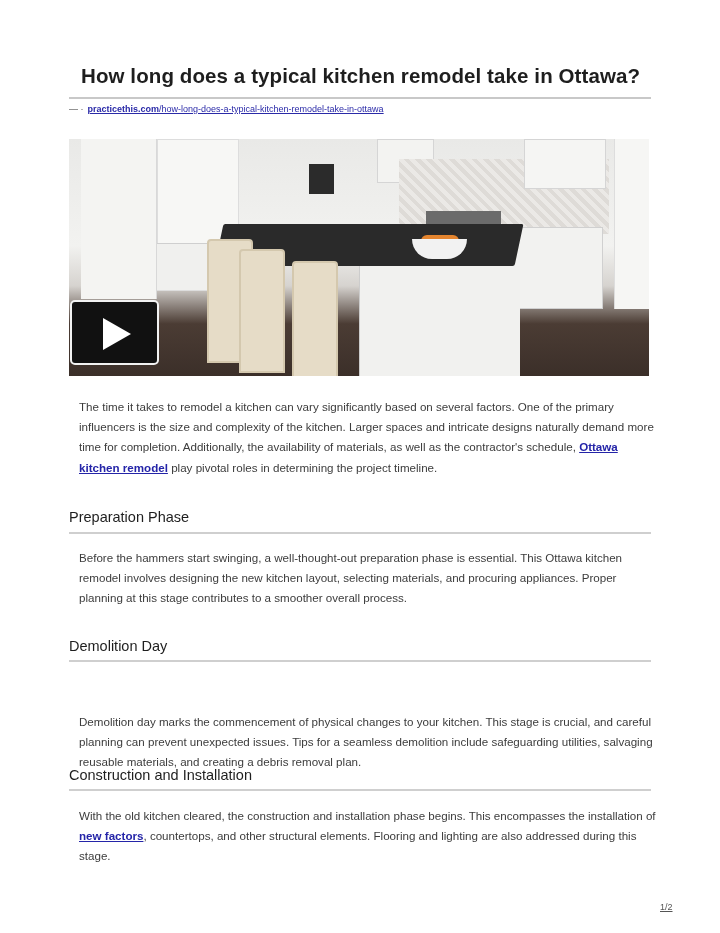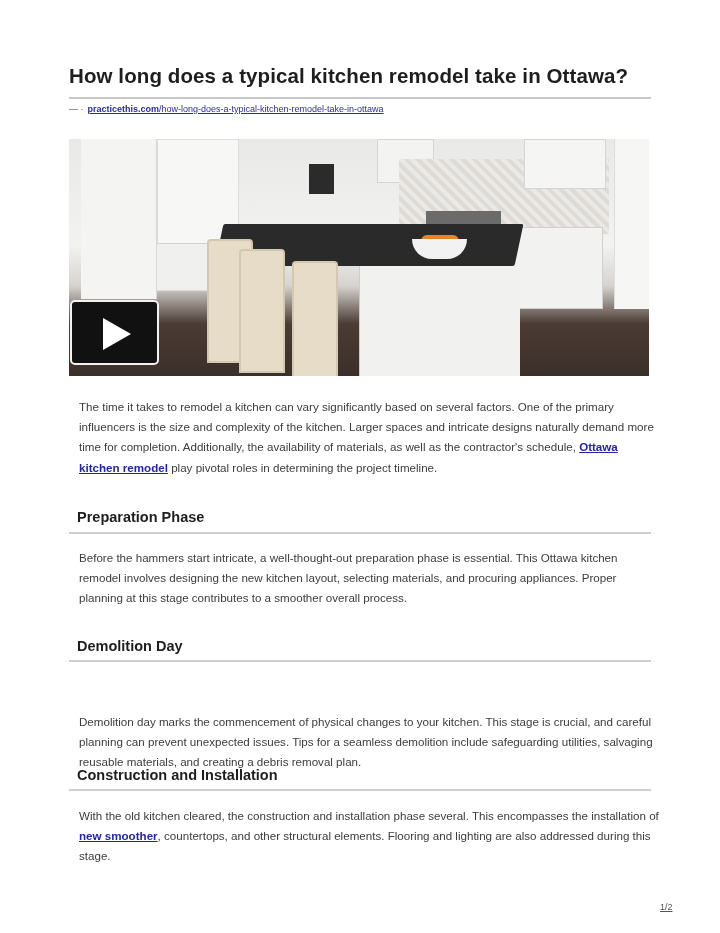--- a/index.html
+++ b/index.html
@@ -1,19 +1,19 @@
 <!DOCTYPE html>
 <html><head>
 <meta charset="utf-8">
 <style>
   html, body { margin: 0; padding: 0; background: #ffffff; }
   body { width: 720px; height: 933px; position: relative; overflow: hidden;
          font-family: "Liberation Sans", sans-serif; color: #3a3a3a; }
   .page { position: absolute; left: 69px; top: 0; width: 582px; }
-  .title { position: absolute; top: 64px; left: 0; font-size: 20.5px; font-weight: bold; color: #1e1e1e; letter-spacing: 0.1px; white-space: nowrap; }
+  .title { position: absolute; top: 64px; left: 12px; font-size: 20.5px; font-weight: bold; color: #1e1e1e; letter-spacing: 0.1px; white-space: nowrap; }
   .title-rule { position: absolute; top: 97px; left: 0; width: 582px; height: 2px; background: #c8c8c8; }
   .source { position: absolute; top: 104px; left: 0; font-size: 9px; white-space: nowrap; color: #333; }
   .source .dash { color: #555; margin-right: 4px; }
   .source a { color: #2a2aa8; text-decoration: underline; }
   .source a .domain { font-weight: bold; text-decoration: underline; }
   .hero { position: absolute; top: 139px; left: 0; width: 580px; height: 237px; overflow: hidden;
           background: linear-gradient(180deg, #e9e9e7 0%, #f2f2f0 45%, #d6d3cf 62%, #4b3c34 78%, #3b2f29 100%); }
   .hero .cab-left { position:absolute; left:12px; top:0; width:75px; height:160px; background:#f4f4f2; border-right:1px solid #d8d8d8; }
   .hero .fridge { position:absolute; left:88px; top:0; width:80px; height:150px; background:#f7f7f5; border:1px solid #ddd; }
   .hero .fridge-bottom { position:absolute; left:88px; top:104px; width:80px; height:46px; background:#f0f0ee; border-top:1px solid #cfcfcf; }
@@ -29,21 +29,21 @@
   .hero .bowl { position:absolute; left:343px; top:100px; width:55px; height:20px; border-radius: 0 0 30px 30px; background:#f2f2f2; }
   .hero .fruit { position:absolute; left:352px; top:96px; width:38px; height:12px; border-radius: 10px; background:#e4842e; }
   .hero .chair { position:absolute; width:42px; height:120px; background:#e6dcc7; border:2px solid #d4c8ae; border-radius: 4px 4px 0 0; }
   .hero .chair.c1 { left:138px; top:100px; }
   .hero .chair.c2 { left:170px; top:110px; }
   .hero .chair.c3 { left:223px; top:122px; height:115px; }
   .play-btn { position:absolute; left:1px; top:161px; width:89px; height:65px; background:#111; border:2px solid #f2f2f2; border-radius: 5px; box-sizing: border-box; cursor:pointer; }
   .play-btn .tri { position:absolute; left:31px; top:16px; width:0; height:0; border-top:16px solid transparent; border-bottom:16px solid transparent; border-left:28px solid #ffffff; }
   p.body { position:absolute; left:0; margin:10px; font-size:11.6px; line-height:20.2px; color:#3c3c3c; width:582px; }
   p.body a { color:#2424a8; font-weight:bold; text-decoration: underline; }
-  h2.sec { position:absolute; left:8px; margin:0; font-size:14.5px; font-weight:bold; color:#1e1e1e; white-space:nowrap; }
+  h2.sec { position:absolute; left:0; margin:0; font-size:14.5px; font-weight:normal; color:#1e1e1e; white-space:nowrap; }
   .sec-rule { position:absolute; left:0; width:582px; height:2px; background:#cfcfcf; }
   .pagenum { position:absolute; left:660px; top:902px; font-size:9px; color:#555;text-decoration:underline; }
 </style>
 </head>
 <body>
 
 <div class="page">
 
   <div class="title">How long does a typical kitchen remodel take in Ottawa?</div>
   <div class="title-rule"></div>
@@ -72,25 +72,25 @@
     <div class="chair c3"></div>
     <div class="play-btn">
       <div class="tri"></div>
     </div>
   </div>
 
   <p class="body" style="top:387px;"><span>The time it takes to remodel a kitchen can vary significantly based on several factors. One of the primary influencers is the size and complexity of the kitchen. Larger spaces and intricate designs naturally demand more time for completion. Additionally, the availability of materials, as well as the contractor's schedule, </span><a>Ottawa kitchen remodel</a><span> play pivotal roles in determining the project timeline.</span></p>
 
   <h2 class="sec" style="top:509px;">Preparation Phase</h2>
   <div class="sec-rule" style="top:532px;"></div>
-  <p class="body" style="top:538px;">Before the hammers start intricate, a well-thought-out preparation phase is essential. This Ottawa kitchen remodel involves designing the new kitchen layout, selecting materials, and procuring appliances. Proper planning at this stage contributes to a smoother overall process.</p>
+  <p class="body" style="top:538px;">Before the hammers start swinging, a well-thought-out preparation phase is essential. This Ottawa kitchen remodel involves designing the new kitchen layout, selecting materials, and procuring appliances. Proper planning at this stage contributes to a smoother overall process.</p>
 
   <h2 class="sec" style="top:638px;">Demolition Day</h2>
   <div class="sec-rule" style="top:660px;"></div>
   <p class="body" style="top:702px;">Demolition day marks the commencement of physical changes to your kitchen. This stage is crucial, and careful planning can prevent unexpected issues. Tips for a seamless demolition include safeguarding utilities, salvaging reusable materials, and creating a debris removal plan.</p>
 
   <h2 class="sec" style="top:767px;text-align:center;">Construction and Installation</h2>
   <div class="sec-rule" style="top:789px;"></div>
-  <p class="body" style="top:796px;"><span>With the old kitchen cleared, the construction and installation phase several. This encompasses the installation of </span><a>new smoother</a><span>, countertops, and other structural elements. Flooring and lighting are also addressed during this stage.</span></p>
+  <p class="body" style="top:796px;"><span>With the old kitchen cleared, the construction and installation phase begins. This encompasses the installation of </span><a>new factors</a><span>, countertops, and other structural elements. Flooring and lighting are also addressed during this stage.</span></p>
 
 </div>
 
 <div class="pagenum">1/2</div>
 
 </body></html>

